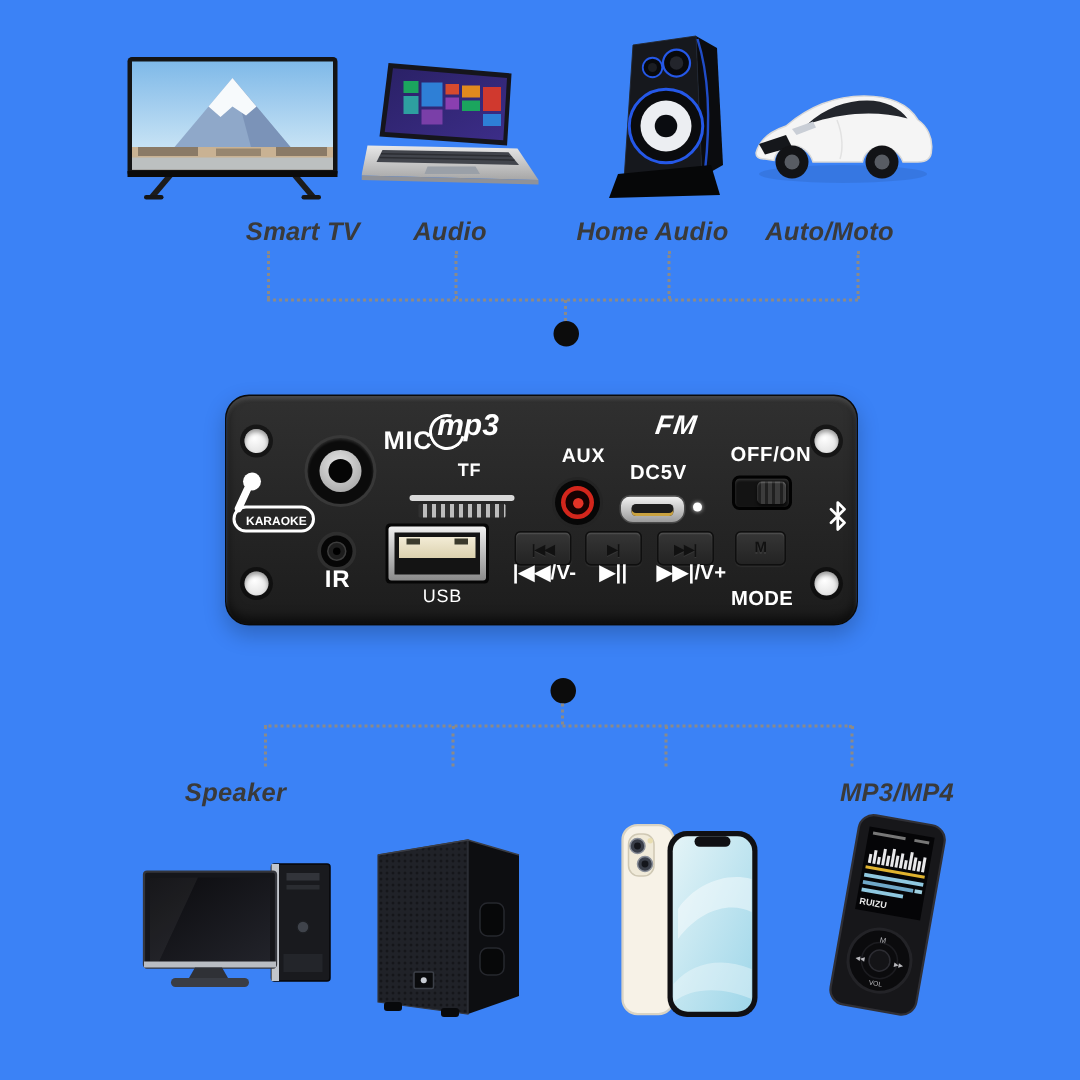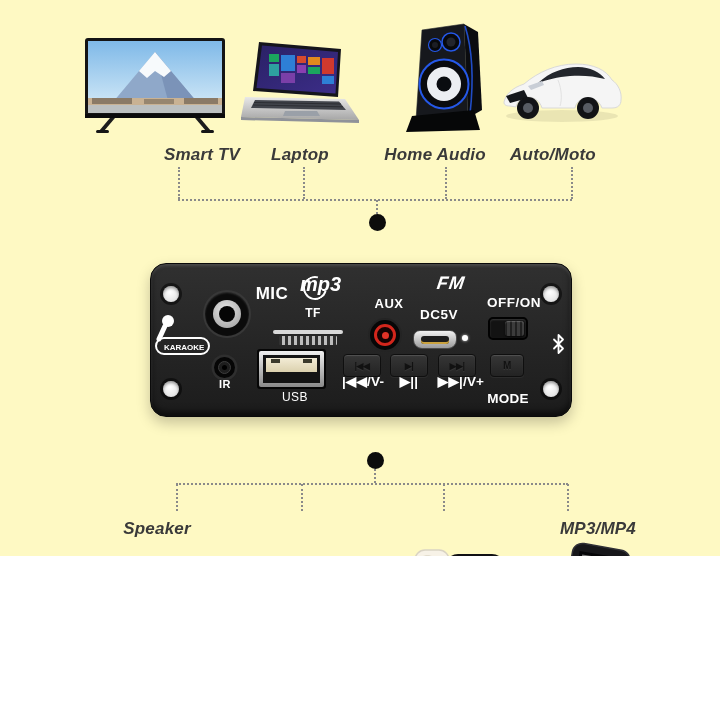--- a/index.html
+++ b/index.html
@@ -1,16 +1,16 @@
 <!DOCTYPE html>
 <html><head>
 <meta charset="utf-8">
 <style>
   html,body{margin:0;padding:0;background:#fff;}
-  .canvas{position:relative;width:720px;height:556px;background:#fef9c3;overflow:hidden;
+  .canvas{position:relative;width:720px;height:720px;background:#3b82f6;overflow:hidden;
           font-family:"Liberation Sans",sans-serif;}
   .abs{position:absolute;}
   
   .lbl{position:absolute;transform:translateX(-50%);font:italic 600 17px "Liberation Sans",sans-serif;
        color:#3a3a3a;white-space:nowrap;letter-spacing:.2px;}
   
   .vline{position:absolute;width:0;border-left:2px dotted #8a8a8a;}
   .hline{position:absolute;height:0;border-top:2px dotted #8a8a8a;}
   .dot{position:absolute;width:17px;height:17px;border-radius:50%;background:#0c0c0c;}
   
@@ -23,21 +23,21 @@
   .sk{position:absolute;color:#fff;font:600 13px "Liberation Sans",sans-serif;text-align:center;
       letter-spacing:.5px;white-space:nowrap;transform:translateX(-50%);}
   .pbtn{position:absolute;width:36px;height:21px;border-radius:4px;border:1px solid #0f0f0f;
         background:linear-gradient(180deg,#363636,#232323);
         box-shadow:inset 0 1px 1px rgba(255,255,255,.14),0 1px 1px rgba(255,255,255,.06);
         display:flex;align-items:center;justify-content:center;}
   .pbtn .face{color:#111;font:700 9px "Liberation Sans",sans-serif;letter-spacing:-.5px;
         text-shadow:0 1px 0 rgba(255,255,255,.07);}
   .blbl{position:absolute;transform:translateX(-50%);color:#fff;font:700 13.5px "Liberation Sans",sans-serif;
         white-space:nowrap;letter-spacing:.2px;}
-  .mp3logo{position:absolute;left:149px;top:8px;width:58px;text-align:left;color:#fff;
+  .mp3logo{position:absolute;left:132px;top:8px;width:58px;text-align:center;color:#fff;
            font:italic 800 20px/1.2 "Liberation Sans",sans-serif;letter-spacing:0;}
   .mp3ring{position:absolute;left:3px;top:4px;width:20px;height:20px;border:2.5px solid #fff;
            border-right-color:transparent;border-radius:50%;transform:rotate(-30deg);}
   .fmlogo{position:absolute;left:272px;top:9px;width:56px;text-align:center;color:#fff;
           font:italic 900 18px/1.2 "Liberation Sans",sans-serif;letter-spacing:1px;transform:skewX(-8deg);}
   
   .micjack{position:absolute;left:54px;top:28px;width:44px;height:44px;border-radius:50%;background:#0b0b0b;
            box-shadow:0 0 0 2px #383838,inset 0 1px 2px rgba(255,255,255,.15);}
   .micring{position:absolute;left:8px;top:8px;width:28px;height:28px;border-radius:50%;
            background:radial-gradient(circle at 45% 35%,#e8e8e8,#9a9a9a);}
@@ -166,21 +166,21 @@
     <polygon points="8,46 26,40 30,48 12,53" fill="#15171b"></polygon>
     <polygon points="30,36 44,31 46,35 33,40" fill="#c9ced6"></polygon>
     <path d="M60,30 C64,40 64,50 62,56" stroke="#e2e2e2" stroke-width="1" fill="none"></path>
     <circle cx="30" cy="58" r="11" fill="#121316"></circle>
       <circle cx="30" cy="58" r="5" fill="#585c63"></circle>
     <circle cx="90" cy="58" r="11" fill="#121316"></circle>
       <circle cx="90" cy="58" r="5" fill="#585c63"></circle>
   </svg>
 
   <div class="lbl" style="left:202px;top:145px">Smart TV</div>
-  <div class="lbl" style="left:300px;top:145px">Laptop</div>
+  <div class="lbl" style="left:300px;top:145px">Audio</div>
   <div class="lbl" style="left:435px;top:145px">Home Audio</div>
   <div class="lbl" style="left:553px;top:145px">Auto/Moto</div>
 
   <div class="vline" style="left:178px;top:167px;height:32px"></div>
   <div class="vline" style="left:303px;top:167px;height:32px"></div>
   <div class="vline" style="left:445px;top:167px;height:32px"></div>
   <div class="vline" style="left:571px;top:167px;height:32px"></div>
   <div class="hline" style="left:178px;top:199px;width:394px"></div>
   <div class="vline" style="left:376px;top:200px;height:14px"></div>
   <div class="dot" style="left:369px;top:214px"></div>
@@ -210,21 +210,21 @@
     </div>
 
     <div class="sk" style="left:162px;top:42px;font-size:12px">TF</div>
     <div class="tfline"></div>
     <div class="tfpins"></div>
 
     <div class="irjack">
       <div class="irmid"></div>
       <div class="irhole"></div>
     </div>
-    <div class="sk" style="left:74px;top:114px;font-size:11px;font-weight:700">IR</div>
+    <div class="sk" style="left:74px;top:114px;font-size:16px;font-weight:700">IR</div>
 
     <div class="usb">
       <div class="usbm"></div>
       <div class="usbi"></div>
       <div class="usbt"></div>
       <div class="usbc" style="left:14px"></div>
       <div class="usbc" style="right:14px"></div>
     </div>
     <div class="sk" style="left:144px;top:126px;font-size:12px;font-weight:400">USB</div>
 

